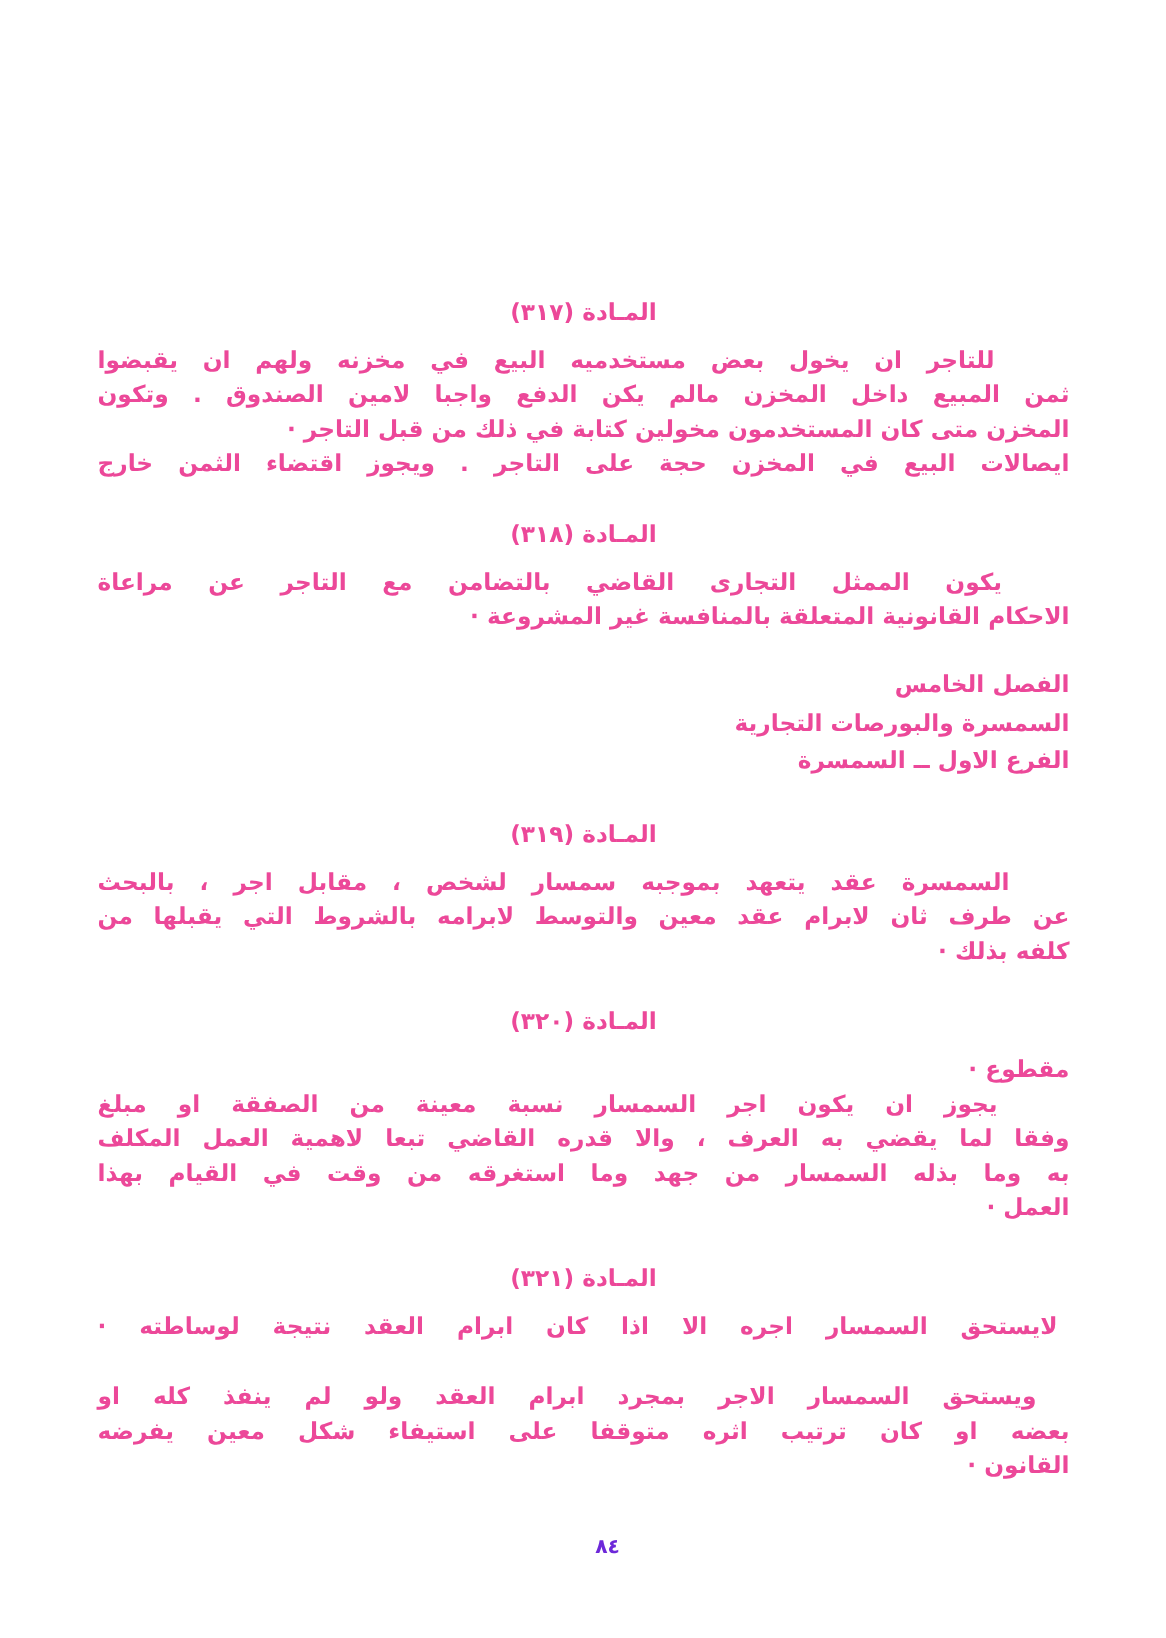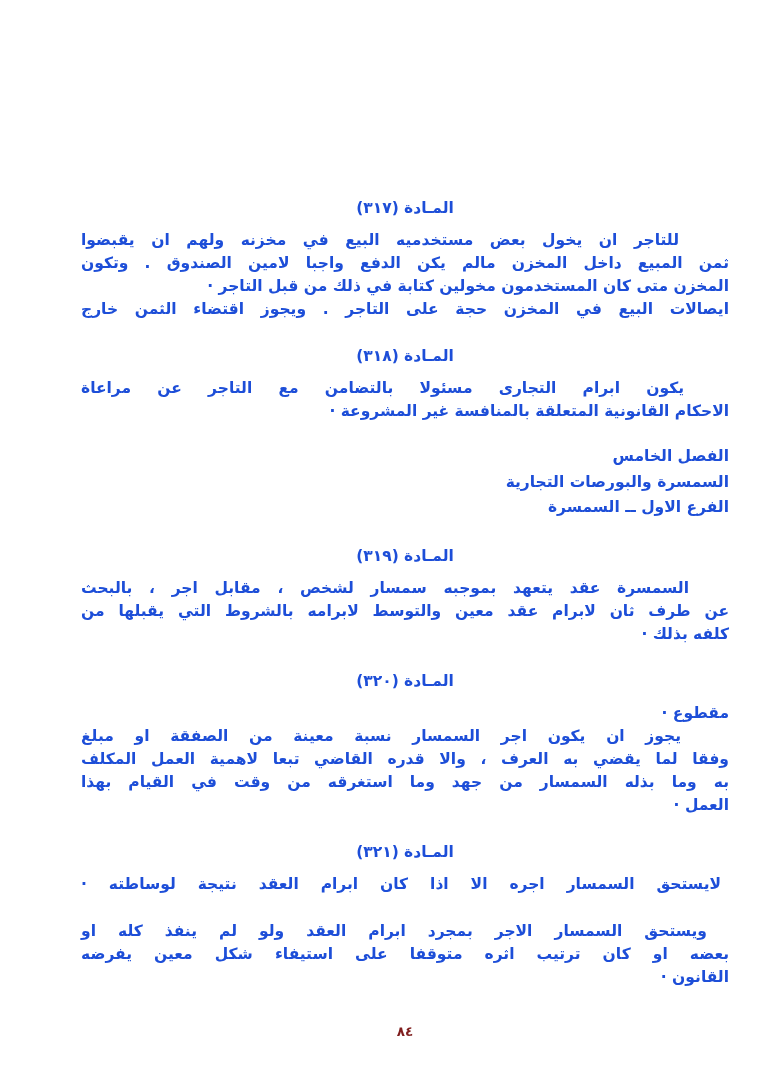--- a/index.html
+++ b/index.html
@@ -11,27 +11,27 @@
     font-family: "DejaVu Sans", sans-serif;
   }
   .page {
     position: relative;
     width: 777px; height: 1092px;
     background: #ffffff;
     color: #1a1a1a;
   }
   .content {
     position: absolute;
-    top: 197px; right: 48px;
+    top: 197px; right: 64px;
     width: 648px;
     direction: rtl;
     font-size: 15.5px;
     font-weight: 700;
     line-height: 23px;
-    color: #1d4ed8;
+    color: #ec4899;
   }
   .article-heading {
     text-align: center;
     margin: 24px 0 9px 0;
     letter-spacing: 0.5px;
   }
   .article-heading.first { margin-top: 0; }
   .para { margin: 0; }
   .line {
     text-align: justify;
@@ -45,41 +45,41 @@
     line-height: 25.5px;
   }
   .chapter .chapter-line { letter-spacing: 0.5px; }
   .page-number {
     position: absolute;
     top: 1023px;
     left: 405px;
     transform: translateX(-50%);
     font-size: 13.5px;
     font-weight: 700;
-    color: #7f1d1d;
+    color: #6d28d9;
     direction: rtl;
   }
 </style>
 </head>
 <body>
 
 <div class="page">
   <div class="content">
 
     <div class="article-heading first">المـادة (٣١٧)</div>
     <div class="para">
         <div class="line" style="padding-right: 50px;">للتاجر ان يخول بعض مستخدميه البيع في مخزنه ولهم ان يقبضوا</div>
         <div class="line">ثمن المبيع داخل المخزن مالم يكن الدفع واجبا لامين الصندوق . وتكون</div>
         <div class="line last">المخزن متى كان المستخدمون مخولين كتابة في ذلك من قبل التاجر ·</div>
         <div class="line">ايصالات البيع في المخزن حجة على التاجر . ويجوز اقتضاء الثمن خارج</div>
       </div>
 
     <div class="article-heading">المـادة (٣١٨)</div>
     <div class="para">
-        <div class="line" style="padding-right: 45px;">يكون ابرام التجارى مسئولا بالتضامن مع التاجر عن مراعاة</div>
+        <div class="line" style="padding-right: 45px;">يكون الممثل التجارى القاضي بالتضامن مع التاجر عن مراعاة</div>
         <div class="line last">الاحكام القانونية المتعلقة بالمنافسة غير المشروعة ·</div>
       </div>
 
     <div class="chapter">
       <div class="chapter-line">الفصل الخامس</div>
       <div class="chapter-line">السمسرة والبورصات التجارية</div>
       <div class="chapter-line">الفرع الاول ــ السمسرة</div>
     </div>
 
     <div class="article-heading">المـادة (٣١٩)</div>

